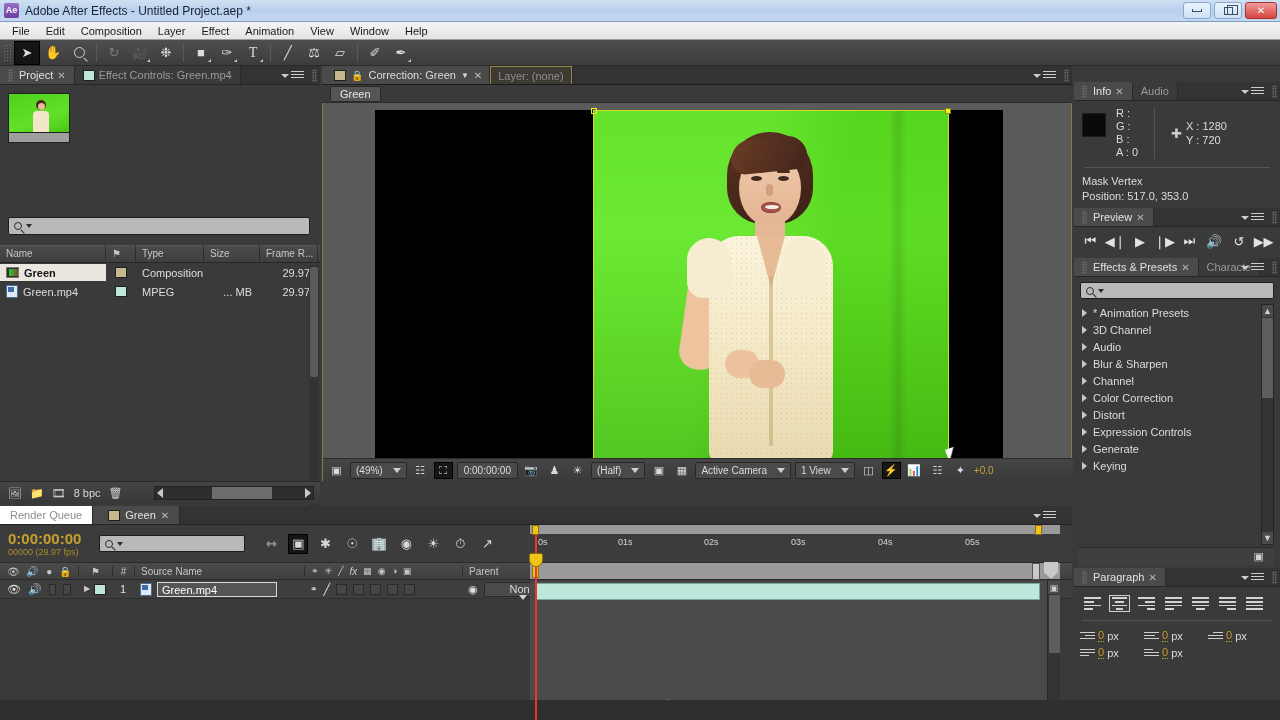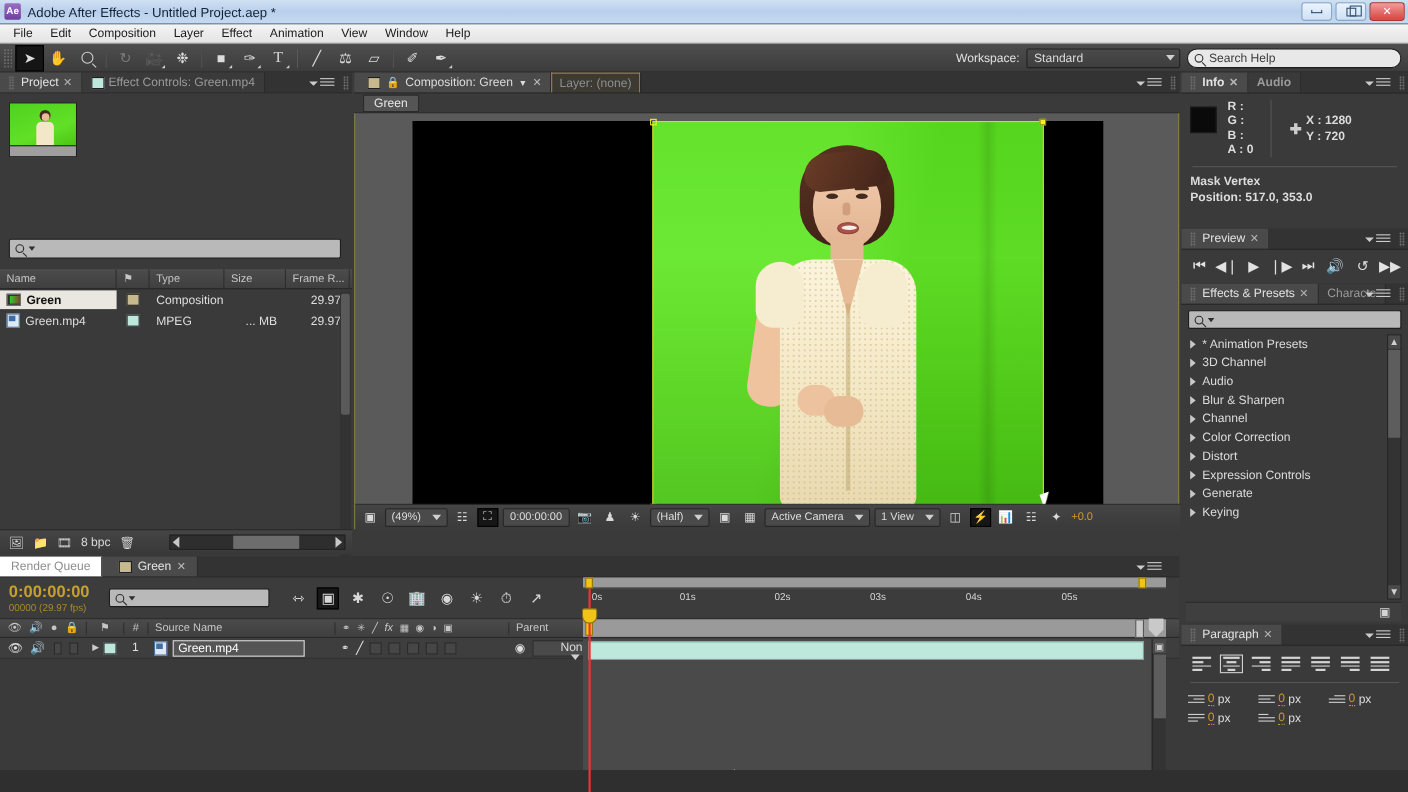--- a/index.html
+++ b/index.html
@@ -203,21 +203,21 @@
   .comp-toolbar{position:absolute;left:0;bottom:0;width:750px;height:23px;background:linear-gradient(to bottom,#454545,#3a3a3a);
      border-top:1px solid #2c2c2c;display:flex;align-items:center;gap:4px;padding-left:4px;}
   .cb-field{height:17px;background:#4a4a4a;border:1px solid #262626;border-radius:2px;color:#dcdcdc;font-size:10px;display:flex;align-items:center;padding:0 6px;}
   .cb-drop{height:17px;background:#4a4a4a;border:1px solid #262626;border-radius:2px;color:#dcdcdc;font-size:10px;display:flex;align-items:center;padding:0 5px;gap:10px;position:relative;}
   .cb-drop .ar{border-left:4px solid transparent;border-right:4px solid transparent;border-top:5px solid #cfcfcf;}
   .cb-icon{width:19px;height:17px;display:flex;align-items:center;justify-content:center;color:#d9d9d9;font-size:11px;}
   .cb-icon.active{background:#161616;border:1px solid #000;}
   .amber{color:#c8a02e;font-size:10px;}
 
   
-  #info-panel { left:1074px; top:0; width:206px; height:141px;font-weight:bold; }
+  #info-panel { left:1074px; top:16px; width:206px; height:141px; }
   .info-body{padding:6px 8px;}
   .info-top{display:flex;gap:10px;}
   .color-chip{width:24px;height:24px;background:#0a0a0a;border:1px solid #1b1b1b;margin-top:6px;}
   .rgba{font-size:11px;line-height:13px;color:#dcdcdc;}
   .info-div{width:1px;background:#555;margin:0 6px;}
   .xy{font-size:11px;line-height:14px;color:#dcdcdc;}
   .plus{color:#ccc;font-size:13px;margin-right:4px;}
   .info-hr{height:1px;background:#555;margin:8px 2px 6px 2px;}
   .info-sub{font-size:11px;line-height:15px;color:#dcdcdc;}
 
@@ -343,31 +343,20 @@
     <div class="tool">✑<span class="corner"></span></div>
     <div class="tool" style="font-family:'Liberation Serif',serif;font-size:14px;">T<span class="corner"></span></div>
     <div class="tsep"></div>
     <div class="tool">╱</div>
     <div class="tool">⚖</div>
     <div class="tool">▱</div>
     <div class="tsep"></div>
     <div class="tool">✐</div>
     <div class="tool">✒<span class="corner"></span></div>
 
-    <div class="ws-area">
-      <span class="ws-label">Workspace:</span>
-      <div class="ws-select">
-        <span>Standard</span>
-        <span class="arrow"></span>
-      </div>
-      <div class="help-search">
-        <span class="mag"></span>
-        <span>Search Help</span>
-      </div>
-    </div>
   </div>
 
   <div class="workspace">
 
     <div class="panel" id="project-panel">
       <div class="panel-tabbar">
         <div class="ptab active">
           <span class="dot-grip"></span>
           <span>Project</span>
           <span class="x">✕</span>
@@ -455,21 +444,21 @@
         </div>
       </div>
     </div>
 
     <div class="panel" id="comp-panel">
       <div class="comp-tabbar">
         <div class="ctab">
           <span class="dot-grip"></span>
           <span class="swatch" style="background:#c7b98e"></span>
           <span style="font-size:10px;">🔒</span>
-          <span>Composition: Green</span>
+          <span>Correction: Green</span>
           <span style="font-size:8px;">▼</span>
           <span class="x" style="font-size:10px;color:#bbb">✕</span>
         </div>
         <div class="ctab inactive layer-tab">
           <span>Layer: (none)</span>
         </div>
         <div class="ctab-filler"></div>
         <div class="pmenu"><span class="tri"></span><span class="lines"><i></i><i></i><i></i></span></div>
         <div class="grip-right"></div>
       </div>

